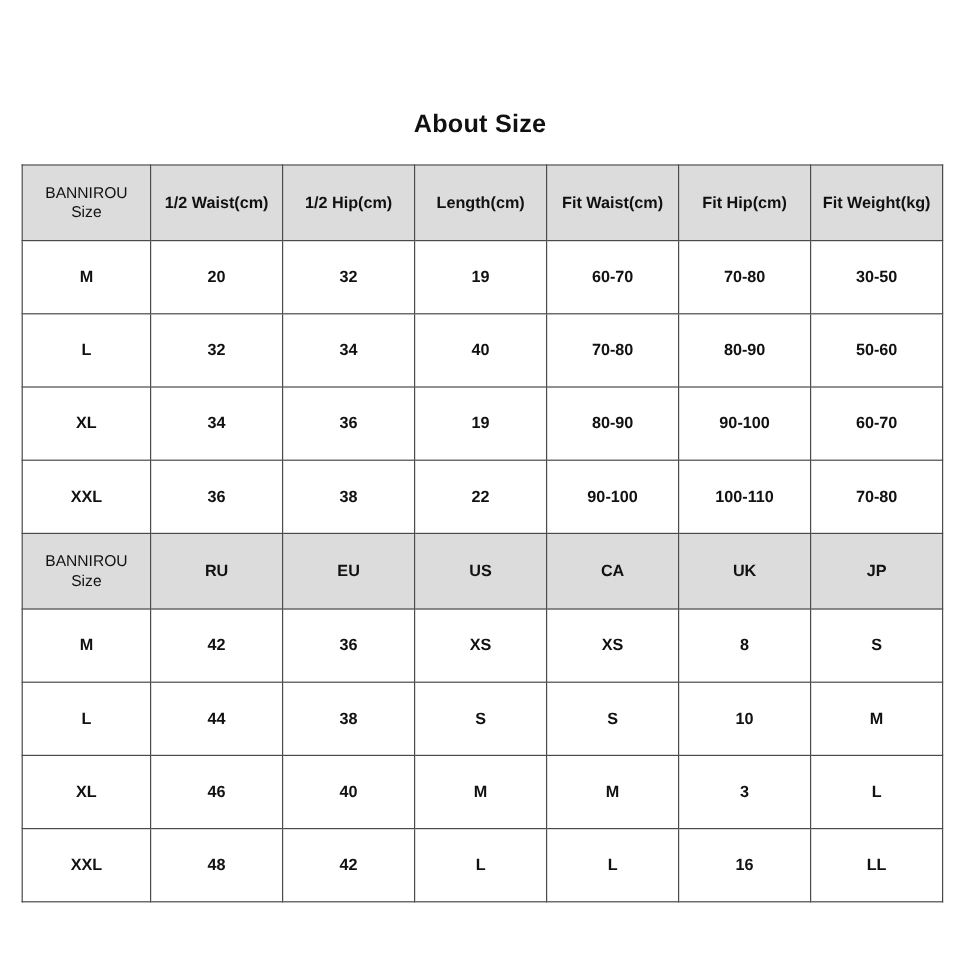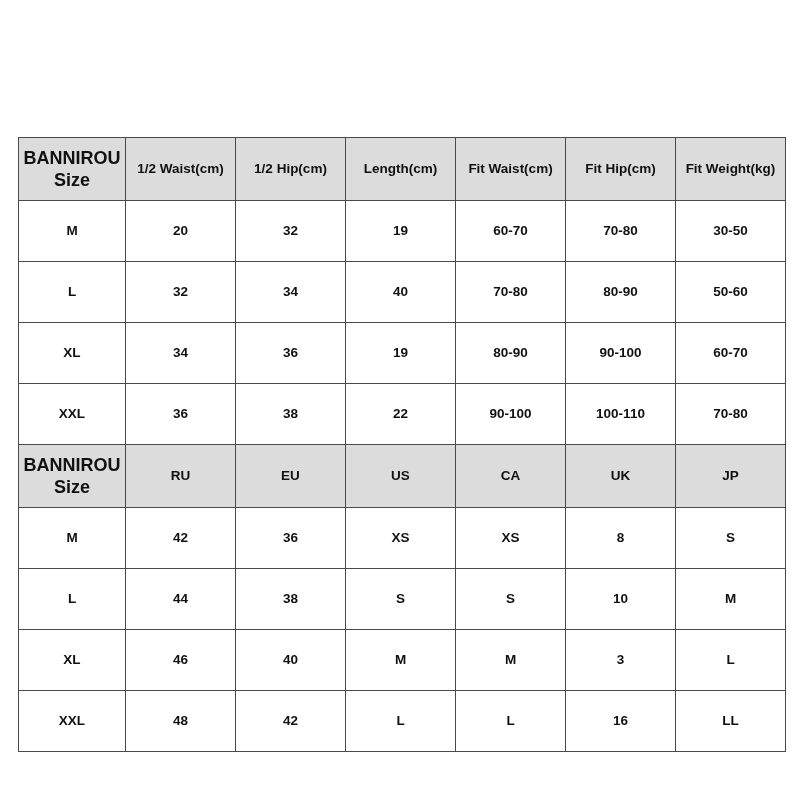--- a/index.html
+++ b/index.html
@@ -61,40 +61,41 @@
     height: 60px;
     line-height: 1.25;
   }
 
   table.size-table tr.header-row td {
     background: #dcdcdc;
     height: 62px;
   }
 
   table.size-table td.brand-cell {
-    font-size: 18px;
-    font-weight: bold;
+    font-size: 13px;
+    font-weight: normal;
   }
 
   table.size-table td.data-cell {
     background: #ffffff;
     font-weight: bold;
   }
 
   .brand-line-1 { display: block; }
   .brand-line-2 { display: block; }
 
   col.c0 { width: 107px; }
   col.cx { width: 110px; }
 </style>
 </head>
 <body>
 
 <div id="page">
 
+  <div id="chart-title">About Size</div>
 
   <div id="size-table-wrap">
     <table class="size-table">
       <colgroup>
         <col class="c0">
           <col class="cx">
           <col class="cx">
           <col class="cx">
           <col class="cx">
           <col class="cx">

